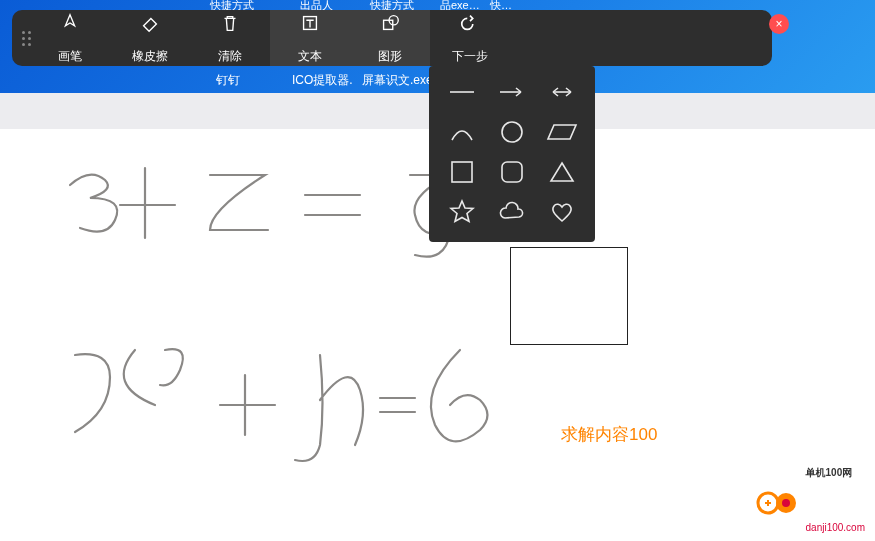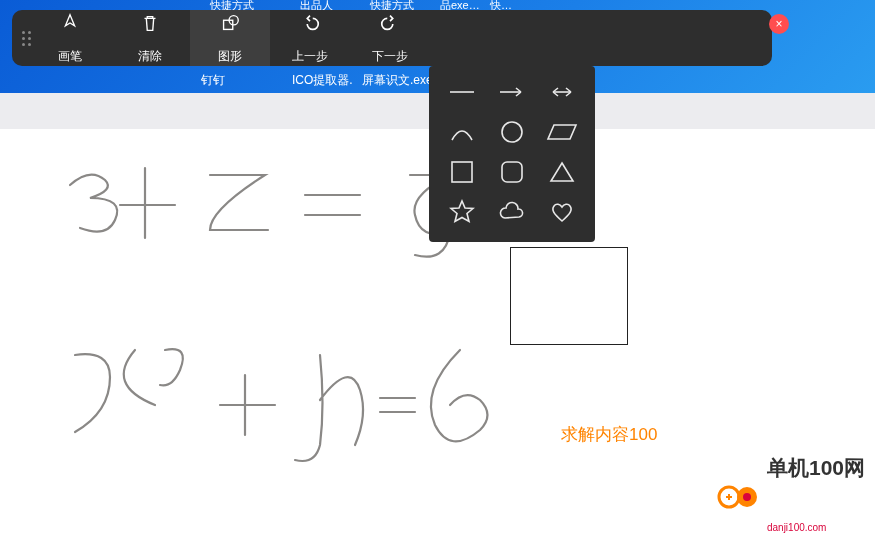--- a/index.html
+++ b/index.html
@@ -30,21 +30,21 @@
 .shape-cell svg { stroke: #e8e8e8; stroke-width: 1.6; fill: none; }
 .grey-strip { position: absolute; top: 93px; left: 0; width: 875px; height: 36px; background: #ececef; }
 .whiteboard { position: absolute; top: 129px; left: 0; width: 875px; height: 412px; background: #fff; }
 
 .hand-svg { position: absolute; top: 150px; left: 40px; z-index: 10; }
 .drawn-rect { position: absolute; top: 247px; left: 510px; width: 118px; height: 98px; border: 1px solid #222; z-index: 10; }
 .orange-text { position: absolute; top: 423px; left: 553px; color: #ff8400; font-size: 17px; z-index: 10; margin-left: 8px; }
 
 .watermark { position: absolute; bottom: 8px; right: 10px; display: flex; align-items: center; gap: 6px; z-index: 15; }
 .wm-text { display: flex; flex-direction: column; line-height: 1; }
-.wm-big { font-size: 21px; font-weight: bold; color: #333; }
+.wm-big { font-size: 10px; font-weight: bold; color: #333; }
 .wm-small { font-size: 10px; color: #d9043b; margin-top: 45px; }
 </style>
 </head>
 <body>
 
 <div class="desktop-bg"></div>
 <div class="taskbar-top">
   <span style="position:absolute;left:30px">快捷方式</span>
   <span style="position:absolute;left:120px">出品人</span>
   <span style="position:absolute;left:190px">快捷方式</span>
@@ -65,54 +65,60 @@
   </div>
   <div class="tool-group">
     <div class="tool-btn">
       <svg viewBox="0 0 24 24">
           <path d="M12 3 L7 15 L12 12 L17 15 Z" fill="none" stroke="#fff" stroke-width="1.5"></path>
         </svg>
       <span>画笔</span>
     </div>
     <div class="tool-btn">
       <svg viewBox="0 0 24 24">
+          <path d="M5 15 L13 7 L19 13 L11 21 Z" fill="none" stroke="#fff" stroke-width="1.5"></path>
+        </svg>
+      <span>橡皮擦</span>
+    </div>
+    <div class="tool-btn">
+      <svg viewBox="0 0 24 24">
           <path d="M6 7h12M9 7V5h6v2M8 7l1 13h6l1-13" fill="none" stroke="#fff" stroke-width="1.5"></path>
         </svg>
       <span>清除</span>
+    </div>
+    <div class="tool-btn active">
+      <svg viewBox="0 0 24 24">
+          <rect x="5" y="5" width="14" height="14" fill="none" stroke="#fff" stroke-width="1.5"></rect>
+          <path d="M8 9h8M12 9v8" stroke="#fff" stroke-width="1.5"></path>
+        </svg>
+      <span>文本</span>
     </div>
     <div class="tool-btn active">
       <svg viewBox="0 0 24 24">
           <rect x="5" y="9" width="10" height="10" fill="none" stroke="#fff" stroke-width="1.5"></rect>
           <circle cx="16" cy="9" r="5" fill="none" stroke="#fff" stroke-width="1.5"></circle>
         </svg>
       <span>图形</span>
     </div>
     <div class="tool-btn">
       <svg viewBox="0 0 24 24">
-          <path d="M15 7a6 6 0 1 1-6 6" fill="none" stroke="#fff" stroke-width="1.8"></path>
-          <path d="M12 4l-3 3 3 3" fill="none" stroke="#fff" stroke-width="1.8"></path>
-        </svg>
-      <span>上一步</span>
-    </div>
-    <div class="tool-btn">
-      <svg viewBox="0 0 24 24">
           <path d="M9 7a6 6 0 1 0 6 6" fill="none" stroke="#fff" stroke-width="1.8"></path>
           <path d="M12 4l3 3-3 3" fill="none" stroke="#fff" stroke-width="1.8"></path>
         </svg>
       <span>下一步</span>
     </div>
   </div>
 </div>
 
 <div class="close-badge">
   <span>×</span>
 </div>
 
 <div class="below-labels">
-  <span style="left:201px">钉钉</span>
+  <span style="left:216px">钉钉</span>
   <span style="left:292px">ICO提取器.</span>
   <span style="left:362px">屏幕识文.exe</span>
 </div>
 
 <div class="shape-panel">
   <div class="shape-cell">
       <svg width="30" height="20">
         <line x1="3" y1="10" x2="27" y2="10"></line>
       </svg>
     </div>

